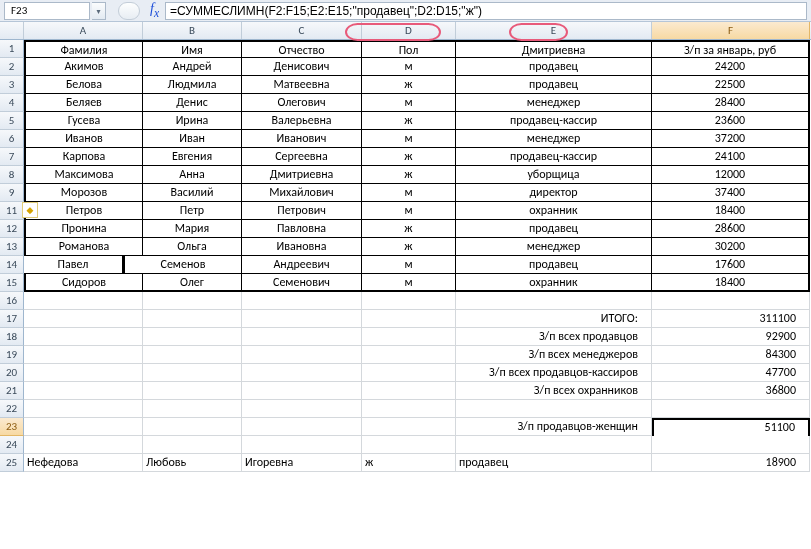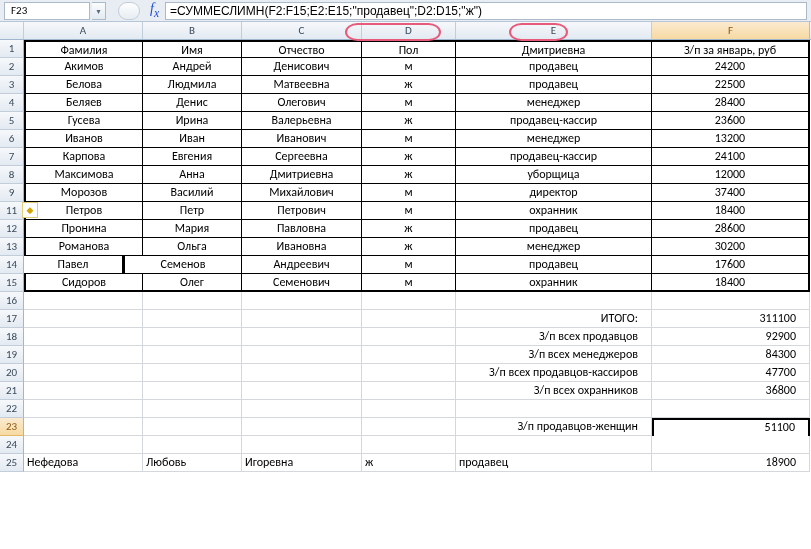--- a/index.html
+++ b/index.html
@@ -231,21 +231,21 @@
         <div class="cell cE">продавец-кассир</div>
         <div class="cell cF">23600</div>
       </div>
       <div class="row data">
         <div class="rhdr">6</div>
         <div class="cell cA">Иванов</div>
         <div class="cell cB">Иван</div>
         <div class="cell cC">Иванович</div>
         <div class="cell cD">м</div>
         <div class="cell cE">менеджер</div>
-        <div class="cell cF">13200</div>
+        <div class="cell cF">37200</div>
       </div>
       <div class="row data">
         <div class="rhdr">7</div>
         <div class="cell cA">Карпова</div>
         <div class="cell cB">Евгения</div>
         <div class="cell cC">Сергеевна</div>
         <div class="cell cD">ж</div>
         <div class="cell cE">продавец-кассир</div>
         <div class="cell cF">24100</div>
       </div>

